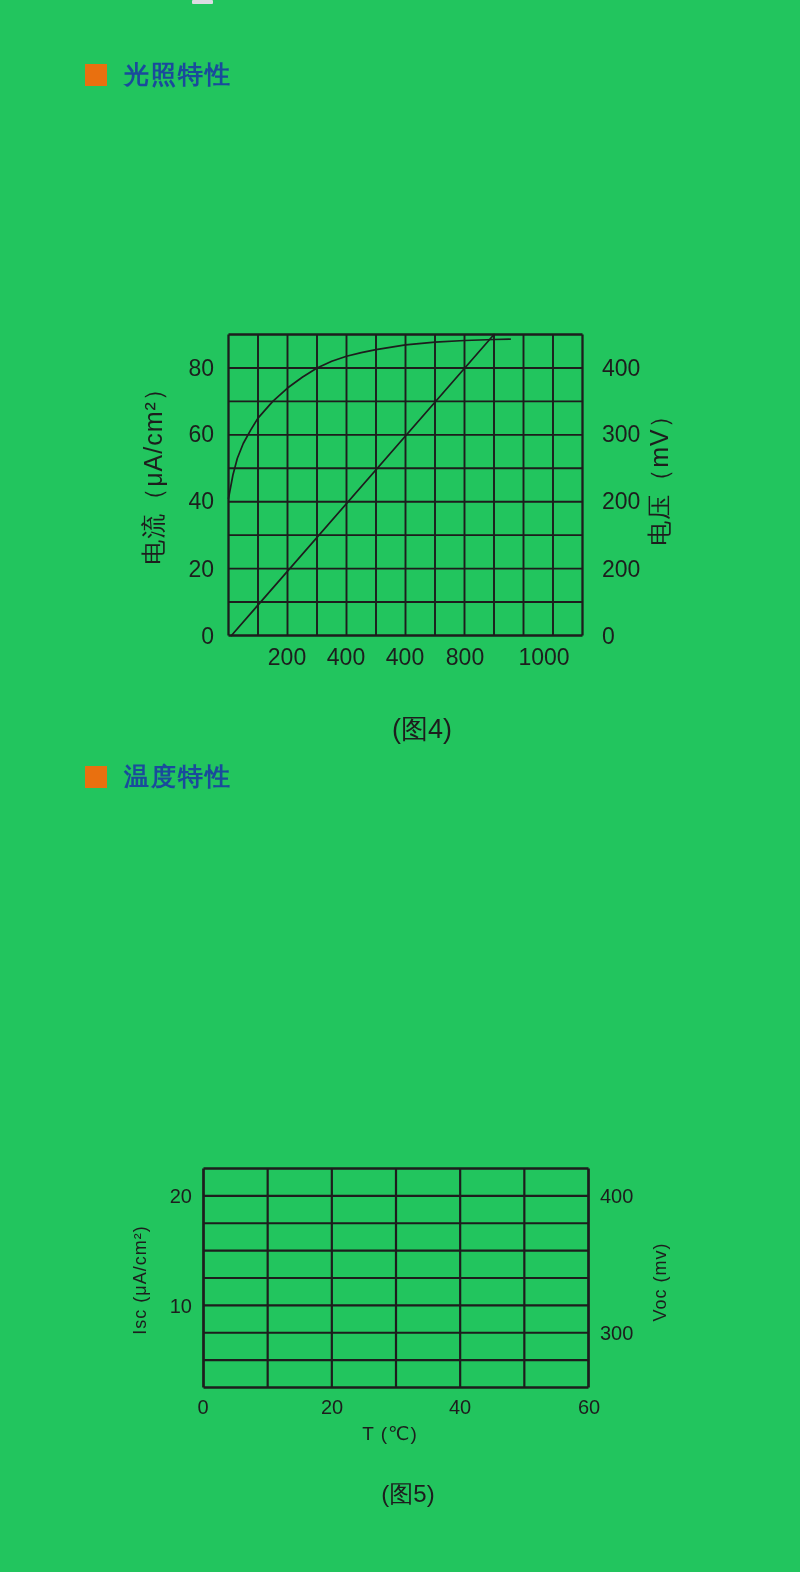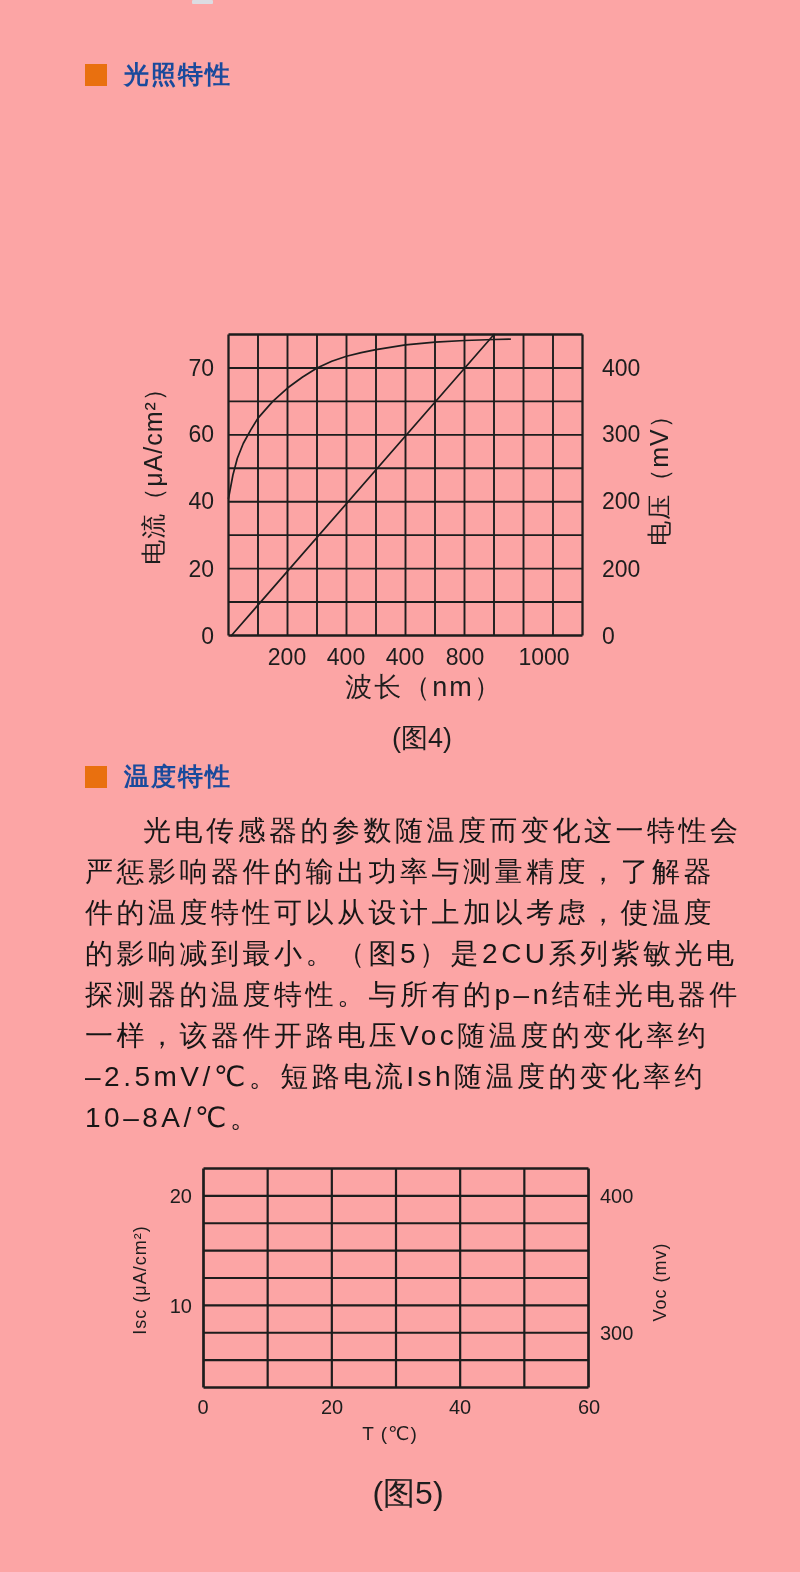--- a/index.html
+++ b/index.html
@@ -1,17 +1,17 @@
 <!DOCTYPE html>
 <html><head>
 <meta charset="utf-8">
 <style>
   html,body{margin:0;padding:0;}
   body{font-family:"Liberation Sans","DejaVu Sans",sans-serif;background:#f6f6fa;}
-  .page{position:relative;width:800px;height:1572px;background:#fca5a5;overflow:hidden;color:#1c1c1c;}
+  .page{position:relative;width:800px;height:1572px;background:#22c55e;overflow:hidden;color:#1c1c1c;}
   .top-dash{position:absolute;left:192px;top:0;width:21px;height:4px;background:#dcdce2;border-radius:1px;}
   .section-head{position:absolute;left:85px;display:flex;align-items:center;gap:17px;}
   .bullet{width:22px;height:22px;background:#e9700f;flex:0 0 auto;}
   .section-title{font-size:25px;letter-spacing:2px;color:#1a4a9c;font-weight:600;}
   .para{position:absolute;left:85px;width:690px;font-size:28px;line-height:41px;letter-spacing:3.5px;
         color:#161616;white-space:pre-line;}
   .para.p1{top:110px;text-indent:43px;}
   .para.p2{top:810px;text-indent:58px;}
   .plot-svg{position:absolute;}
   .tick{position:absolute;color:#1d1d1d;transform:translateY(-50%);line-height:1;}
@@ -23,21 +23,21 @@
   .f5-left{left:120px;width:72px;text-align:right;}
   .f5-right{left:600px;width:90px;text-align:left;}
   .axis-title{position:absolute;color:#1d1d1d;white-space:nowrap;transform:translate(-50%,-50%);}
   .axis-title.vert{transform:translate(-50%,-50%) rotate(-90deg);}
   .f4-ytitle{font-size:25px;letter-spacing:1px;}
   .f4-xtitle{font-size:27px;letter-spacing:2px;}
   .f5-ytitle{font-size:18px;letter-spacing:1px;}
   .f5-xtitle{font-size:19px;letter-spacing:1px;}
   .caption{position:absolute;color:#1d1d1d;transform:translate(-50%,-50%);white-space:nowrap;}
   .cap4{font-size:27px;}
-  .cap5{font-size:32px;}
+  .cap5{font-size:24px;}
 </style>
 </head>
 <body>
 
 <div class="page">
 
   <div class="top-dash"></div>
 
   <div class="section-head" style="top:58px;">
     <div class="bullet"></div>
@@ -69,51 +69,42 @@
       <line x1="2.5" y1="270.05555555555554" x2="356.5" y2="270.05555555555554" stroke="#1d1d1d" stroke-width="1.9"></line>
       <line x1="2.5" y1="303.5" x2="356.5" y2="303.5" stroke="#1d1d1d" stroke-width="2.3"></line>
       <polyline points="5.45,303.50 268.00,2.50" fill="none" stroke="#1d1d1d" stroke-width="1.7" stroke-linejoin="round" stroke-linecap="round"></polyline>
       <polyline points="2.50,166.38 6.92,142.97 11.35,126.24 17.25,111.53 24.63,98.15 32.00,86.11 46.75,69.39 61.50,56.01 76.25,45.31 91.00,35.94 105.75,29.26 120.50,24.24 135.25,20.56 150.00,17.55 179.50,12.87 209.00,10.19 238.50,8.52 268.00,7.52 284.22,7.18" fill="none" stroke="#1d1d1d" stroke-width="1.7" stroke-linejoin="round" stroke-linecap="round"></polyline>
     </svg>
 
   <div class="tick f4-tick f4-left" style="top:636px;">0</div>
   <div class="tick f4-tick f4-left" style="top:569px;">20</div>
   <div class="tick f4-tick f4-left" style="top:501px;">40</div>
   <div class="tick f4-tick f4-left" style="top:434px;">60</div>
-  <div class="tick f4-tick f4-left" style="top:368px;">70</div>
+  <div class="tick f4-tick f4-left" style="top:368px;">80</div>
 
   <div class="tick f4-tick f4-right" style="top:636px;">0</div>
   <div class="tick f4-tick f4-right" style="top:569px;">200</div>
   <div class="tick f4-tick f4-right" style="top:501px;">200</div>
   <div class="tick f4-tick f4-right" style="top:434px;">300</div>
   <div class="tick f4-tick f4-right" style="top:368px;">400</div>
 
   <div class="tick xt f4-tick" style="left:287px;top:646px;">200</div>
   <div class="tick xt f4-tick" style="left:346px;top:646px;">400</div>
   <div class="tick xt f4-tick" style="left:405px;top:646px;">400</div>
   <div class="tick xt f4-tick" style="left:465px;top:646px;">800</div>
   <div class="tick xt f4-tick" style="left:524px;top:646px;margin-left:20px;">1000</div>
 
   <div class="axis-title vert f4-ytitle" style="left:153px;top:470px;">电流（μA/cm²）</div>
   <div class="axis-title vert f4-ytitle" style="left:659px;top:474px;">电压（mV）</div>
-  <div class="axis-title f4-xtitle" style="left:424px;top:687px;">波长（nm）</div>
-  <div class="caption cap4" style="left:422px;top:729px;margin-top:9px;">(图4)</div>
+  <div class="caption cap4" style="left:422px;top:729px;">(图4)</div>
 
   <div class="section-head" style="top:760px;">
     <div class="bullet"></div>
     <div class="section-title">温度特性</div>
   </div>
-  <div class="para p2">光电传感器的参数随温度而变化这一特性会
-严惩影响器件的输出功率与测量精度，了解器
-件的温度特性可以从设计上加以考虑，使温度
-的影响减到最小。（图5）是2CU系列紫敏光电
-探测器的温度特性。与所有的p–n结硅光电器件
-一样，该器件开路电压Voc随温度的变化率约
-–2.5mV/℃。短路电流Ish随温度的变化率约
-10–8A/℃。</div>
 
   <svg class="plot-svg" viewBox="0 0 390 224" style="left:201px;top:1166px;width:390px;height:224px">
       <line x1="2.5" y1="2.5" x2="2.5" y2="221.5" stroke="#1d1d1d" stroke-width="2.7"></line>
       <line x1="66.66666666666667" y1="2.5" x2="66.66666666666667" y2="221.5" stroke="#1d1d1d" stroke-width="2.2"></line>
       <line x1="130.83333333333334" y1="2.5" x2="130.83333333333334" y2="221.5" stroke="#1d1d1d" stroke-width="2.2"></line>
       <line x1="195" y1="2.5" x2="195" y2="221.5" stroke="#1d1d1d" stroke-width="2.2"></line>
       <line x1="259.1666666666667" y1="2.5" x2="259.1666666666667" y2="221.5" stroke="#1d1d1d" stroke-width="2.2"></line>
       <line x1="323.3333333333333" y1="2.5" x2="323.3333333333333" y2="221.5" stroke="#1d1d1d" stroke-width="2.2"></line>
       <line x1="387.5" y1="2.5" x2="387.5" y2="221.5" stroke="#1d1d1d" stroke-width="2.7"></line>
       <line x1="2.5" y1="2.5" x2="387.5" y2="2.5" stroke="#1d1d1d" stroke-width="2.7"></line>

